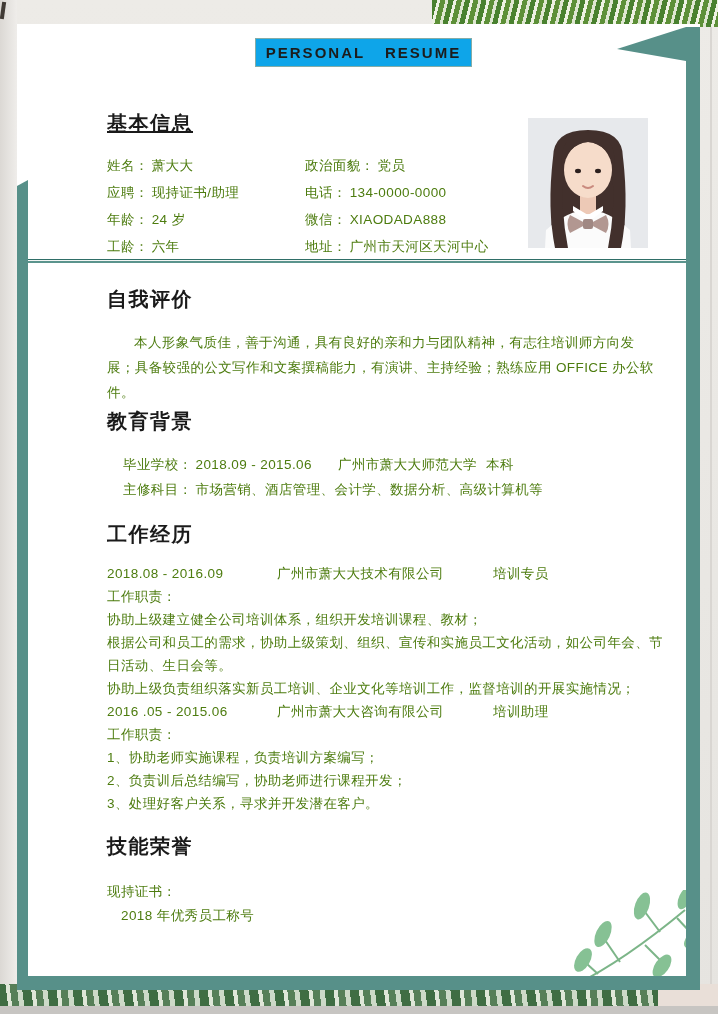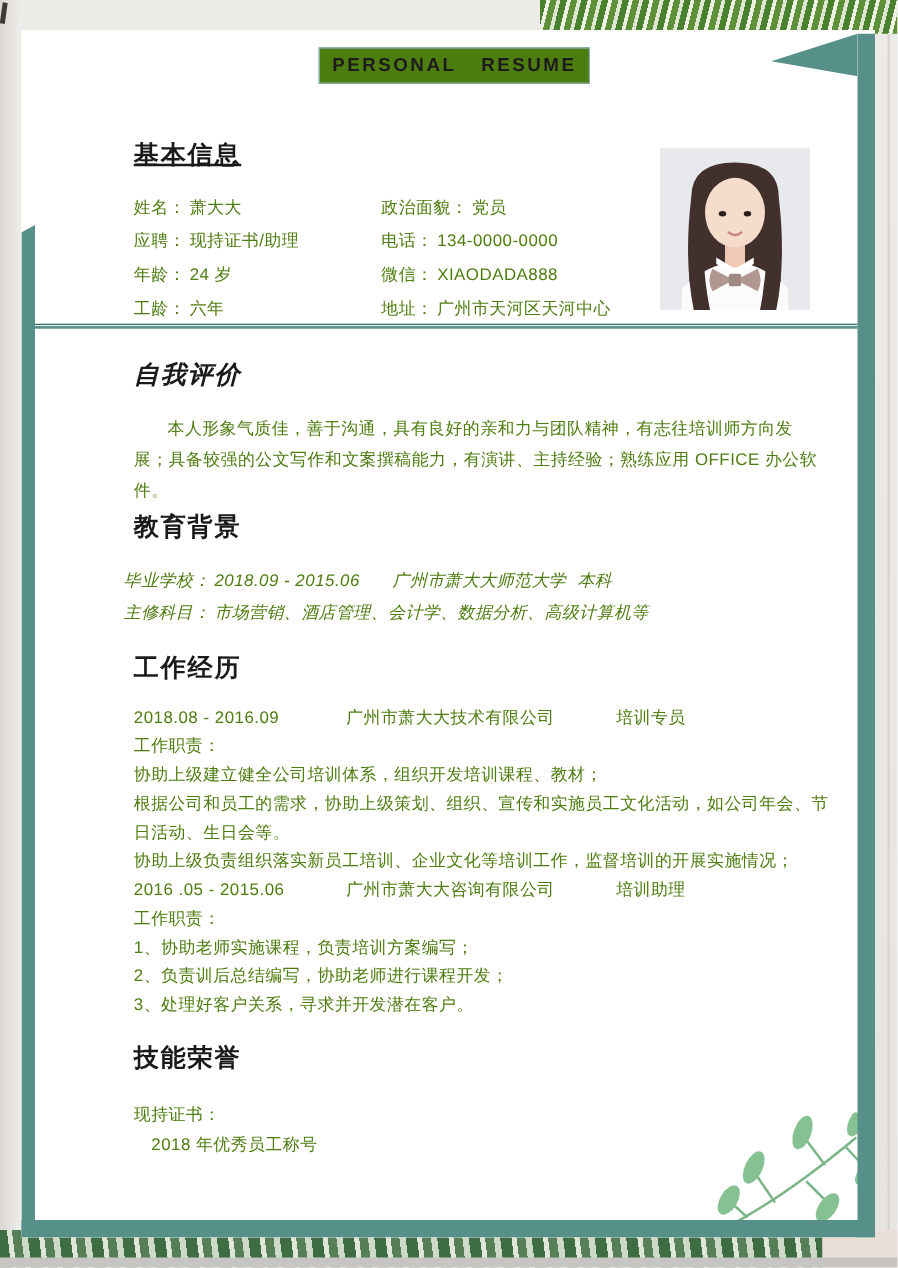--- a/index.html
+++ b/index.html
@@ -29,48 +29,48 @@
     background:#ffffff; z-index:2; overflow:hidden; }
   .bar-left { position:absolute; left:0; top:156px; width:11px; height:810px;
     background:#579089; clip-path:polygon(0 6px,100% 0,100% 100%,0 100%); z-index:3; }
   .bar-right { position:absolute; left:669px; top:3px; width:14px; height:963px;
     background:#579089; z-index:3; }
   .bar-bottom { position:absolute; left:0; top:952px; width:683px; height:14px;
     background:#579089; z-index:3; }
   .wedge { position:absolute; left:600px; top:3px; width:69px; height:34px; z-index:3; }
 
   .title-box { position:absolute; left:238px; top:14px; width:215px; height:27px;
-    border:1px solid #84aca7; background:#4d7c0f;
+    border:1px solid #84aca7; background:#0ea5e9;
     display:flex; align-items:center; justify-content:center;
     font-weight:bold; font-size:15px; letter-spacing:2px; word-spacing:14px; color:#1c1c1c; }
 
   .sec-h { position:absolute; left:90px; font-size:20px; font-weight:bold;
     color:#1a1a1a; letter-spacing:1.5px; margin:0; }
   .h-basic  { top:86px;text-decoration:underline; }
-  .h-self   { top:262px;font-style:italic; }
+  .h-self   { top:262px; }
   .h-edu    { top:384px; }
   .h-work   { top:497px; }
   .h-skills { top:809px; }
 
   .txt { font-size:13.5px; color:#4d7c0f; letter-spacing:0.4px; }
 
   .basic-col { position:absolute; top:128px; line-height:27px; }
   .basic-left  { left:90px; }
   .basic-right { left:288px; }
   .lbl { margin-right:3px; }
 
   .photo { position:absolute; left:511px; top:94px; width:120px; height:130px; }
 
   .divider { position:absolute; left:11px; top:235px; width:658px; height:4px;
     background:linear-gradient(to bottom,#2f6e67 0 1px,#f4f6f5 1px 2px,#5b948d 2px 4px); }
 
   .self-p { position:absolute; left:90px; top:306px; width:548px;
     line-height:25px; text-indent:2em; margin:0; }
 
-  .edu-body { position:absolute; left:82px; top:428px; width:560px; line-height:25px;font-style:italic; }
+  .edu-body { position:absolute; left:106px; top:428px; width:560px; line-height:25px; }
   .edu-line1 { display:flex; }
   .edu-seg1 { width:215px; }
   .edu-seg2 { width:148px; }
 
   .work-body { position:absolute; left:90px; top:538px; width:557px; line-height:23px; }
   .job-line { display:flex; }
   .jl-period { width:170px; }
   .jl-company { width:216px; }
 
   .skills-body { position:absolute; left:90px; top:856px; width:557px; line-height:24px; }

